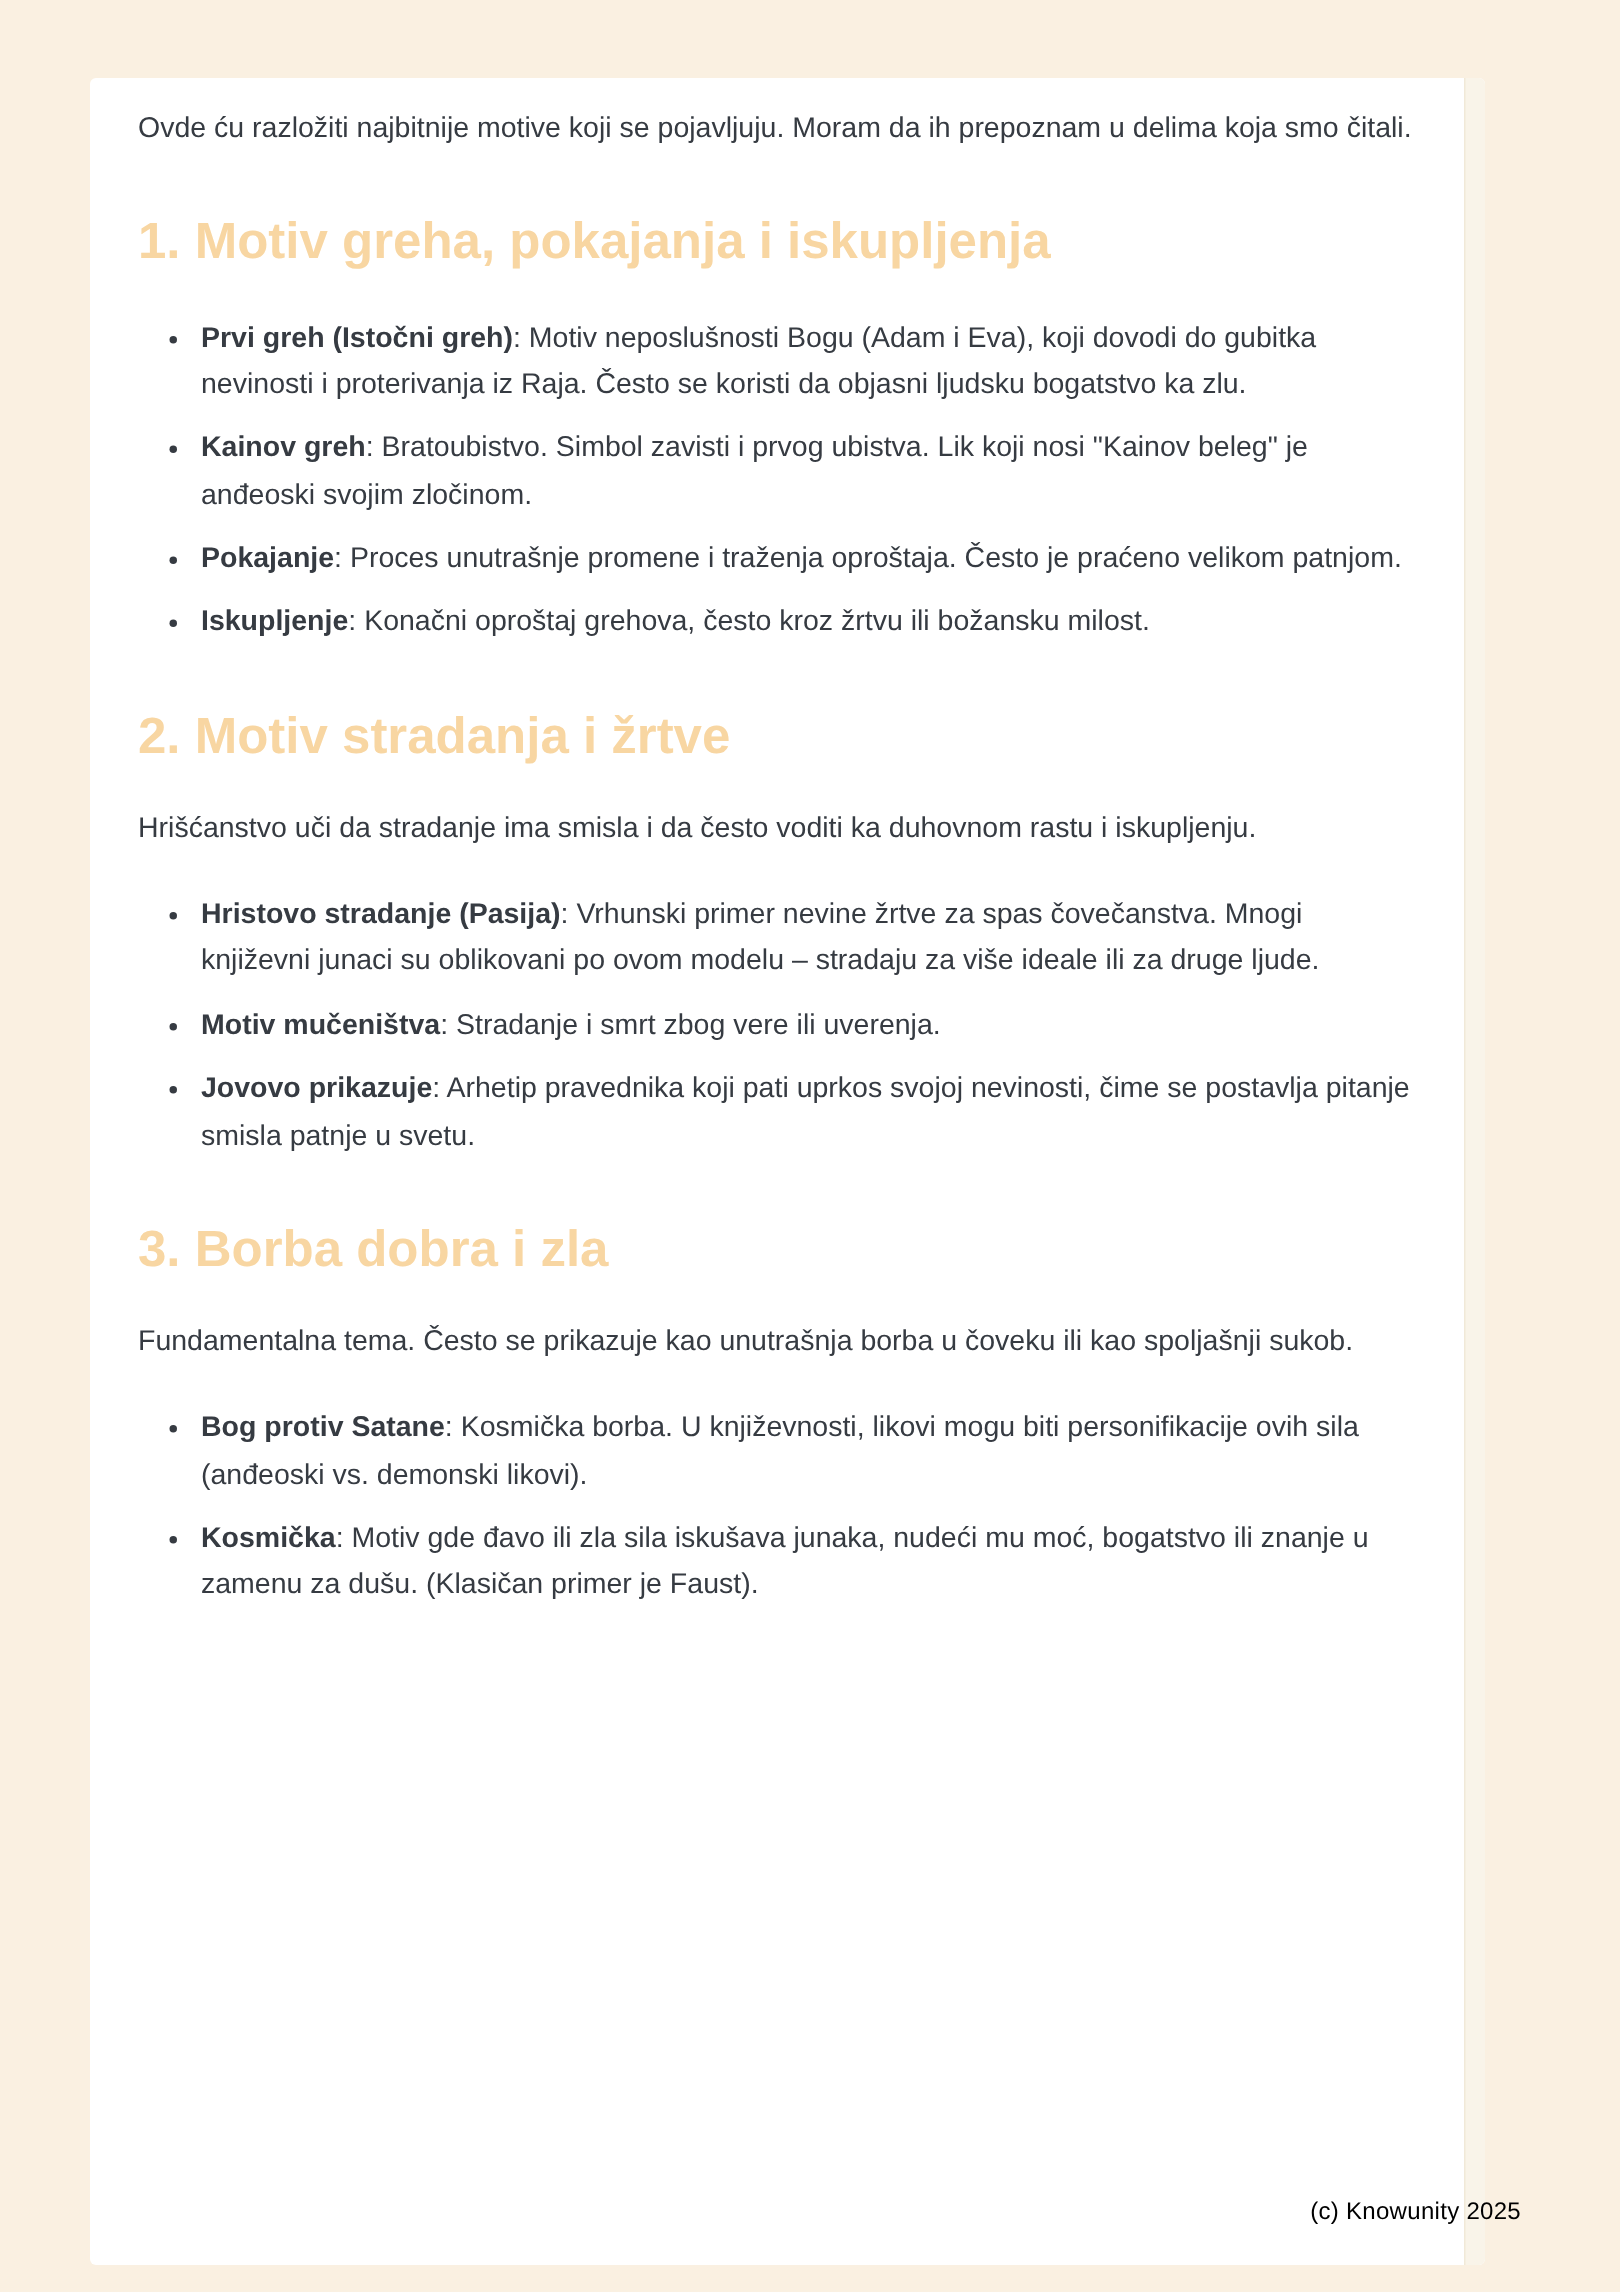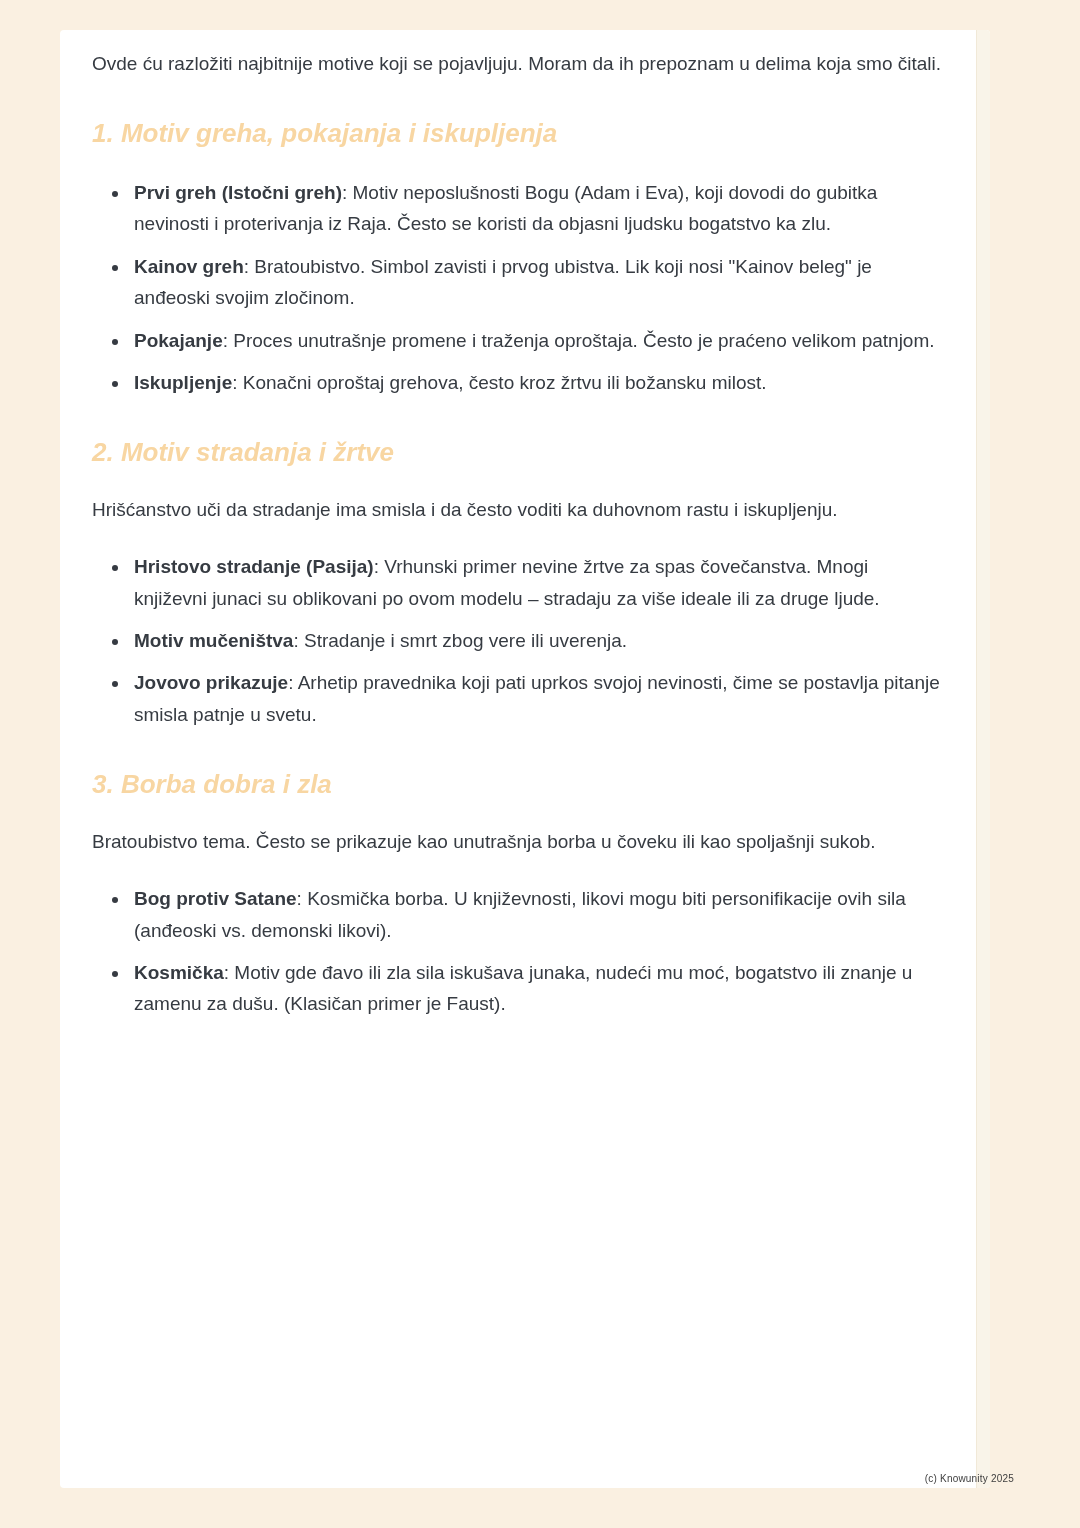--- a/index.html
+++ b/index.html
@@ -11,41 +11,40 @@
   .canvas {
     position: relative;
     width: 1080px;
     height: 1528px;
     background: #faf0e1;
     overflow: hidden;
   }
   .page {
     position: absolute;
     left: 60px;
-    top: 30px;
+    top: 52px;
     width: 930px;
     height: 1458px;
     background: #ffffff;
     border-radius: 4px;
     overflow: hidden;
   }
   .content {
     padding: 18px 48px 0 32px;
     color: #363b42;
     font-size: 19px;
     line-height: 1.65;
   }
   .content p { margin: 0 0 20px 0; }
   h2.section-heading {
     color: #f8d6a2;
-    font-size: 26px;
+    font-size: 34px;
     font-weight: 700;
     line-height: 1.3;
     margin: 38px 0 24px 0;
-    font-style: italic;
   }
   ul.bullet-list {
     margin: 26px 0 22px 0;
     padding-left: 38px;
   }
   ul.bullet-list li {
     margin-bottom: 11px;
     padding-left: 4px;
   }
   .term { font-weight: 700; }
@@ -55,22 +54,22 @@
     right: 0;
     width: 14px;
     height: 100%;
     background: #f9f4e9;
     border-left: 1px solid #f1e9d8;
   }
   .footer {
     position: absolute;
     right: 66px;
     bottom: 44px;
-    font-size: 10px;
-    color: #404040;
+    font-size: 16px;
+    color: #000000;
     letter-spacing: 0.2px;
   }
 </style>
 </head>
 <body>
 
 <div class="canvas">
   <div class="page">
     <div class="content">
 
@@ -86,21 +85,21 @@
 
       <h2 class="section-heading">2. Motiv stradanja i žrtve</h2>
       <p>Hrišćanstvo uči da stradanje ima smisla i da često voditi ka duhovnom rastu i iskupljenju.</p>
       <ul class="bullet-list">
         <li><span class="term">Hristovo stradanje (Pasija)</span><span>: Vrhunski primer nevine žrtve za spas čovečanstva. Mnogi književni junaci su oblikovani po ovom modelu – stradaju za više ideale ili za druge ljude.</span></li>
         <li><span class="term">Motiv mučeništva</span><span>: Stradanje i smrt zbog vere ili uverenja.</span></li>
         <li><span class="term">Jovovo prikazuje</span><span>: Arhetip pravednika koji pati uprkos svojoj nevinosti, čime se postavlja pitanje smisla patnje u svetu.</span></li>
       </ul>
 
       <h2 class="section-heading">3. Borba dobra i zla</h2>
-      <p>Bratoubistvo tema. Često se prikazuje kao unutrašnja borba u čoveku ili kao spoljašnji sukob.</p>
+      <p>Fundamentalna tema. Često se prikazuje kao unutrašnja borba u čoveku ili kao spoljašnji sukob.</p>
       <ul class="bullet-list">
         <li><span class="term">Bog protiv Satane</span><span>: Kosmička borba. U književnosti, likovi mogu biti personifikacije ovih sila (anđeoski vs. demonski likovi).</span></li>
         <li><span class="term">Kosmička</span><span>: Motiv gde đavo ili zla sila iskušava junaka, nudeći mu moć, bogatstvo ili znanje u zamenu za dušu. (Klasičan primer je Faust).</span></li>
       </ul>
 
 
     </div>
     <div class="scroll-track"></div>
   </div>
 

